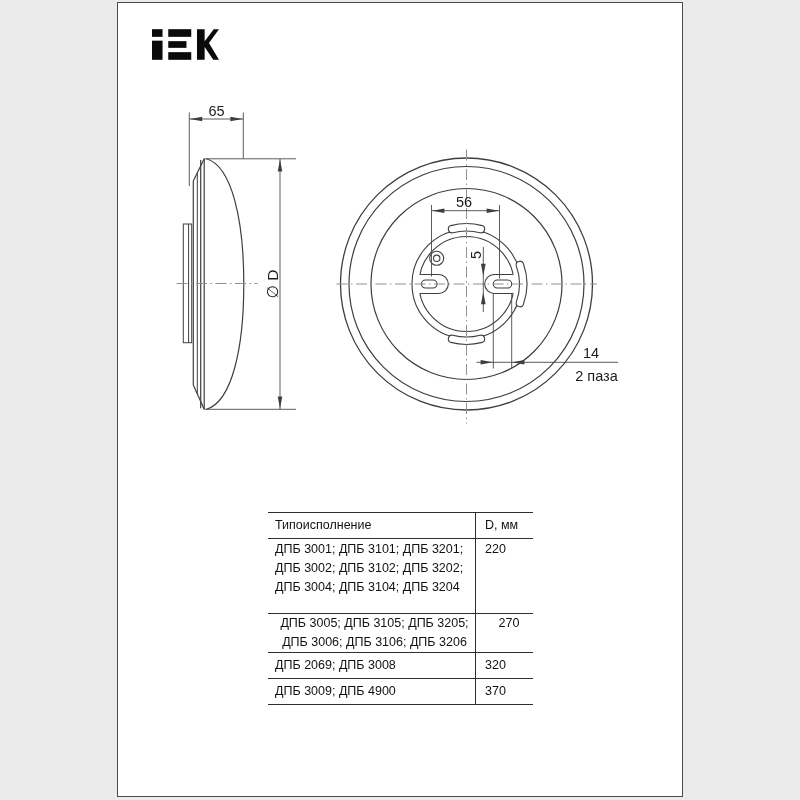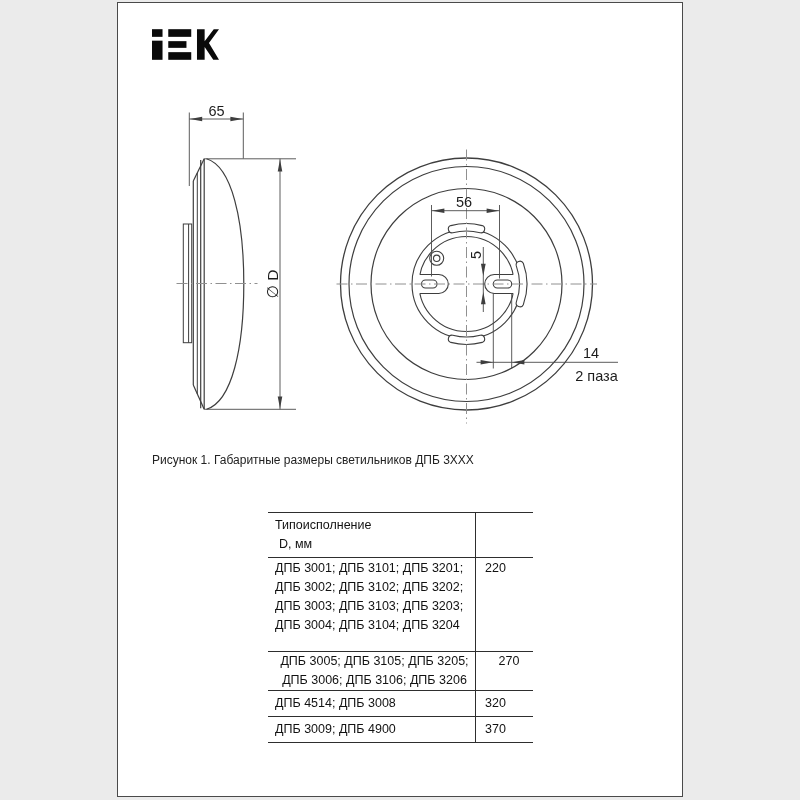--- a/index.html
+++ b/index.html
@@ -28,21 +28,21 @@
   .caption{
     position:absolute;left:34px;top:450px;
     font-size:12px;color:#222222;white-space:nowrap;
   }
   .spec-table{
     position:absolute;left:150px;top:509px;width:265px;
     border-top:1.5px solid #2e2e2e;
     font-size:12.5px;color:#121212;
   }
   .t-row{display:flex;border-bottom:1.5px solid #2e2e2e;line-height:19px;}
-  .t-row.hdr{padding:3px 0;flex-direction:column;}
+  .t-row.hdr{padding:3px 0;}
   .t-row.r1{padding:1px 0 16px 0;}
   .t-row.r2{padding:0;text-align:center;}
   .t-row.r3,.t-row.r4{padding:3px 0;}
   .c1{width:206px;padding-left:7px;box-sizing:border-box;}
   .c2{flex:1;padding-left:11px;box-sizing:border-box;}
   .v-divider{position:absolute;left:206.5px;top:0;bottom:0;width:1.5px;background:#2e2e2e;}
 </style>
 </head>
 <body>
 
@@ -150,46 +150,44 @@
           <line x1="476.5" y1="362.3" x2="618" y2="362.3" class="thin-line"></line>
           <polygon class="arrow" points="493,362.3 480.6,360 480.6,364.6"></polygon>
           <polygon class="arrow" points="512,362.3 524.4,360 524.4,364.6"></polygon>
           <text class="dim-text" x="591" y="357.5" text-anchor="middle">14</text>
           <text class="dim-text" x="596.5" y="380.5" text-anchor="middle">2 паза</text>
         </g>
       </g>
     </svg>
   </div>
 
-  <div class="caption">Рисунок 1. Габаритные размеры светильников ДПБ 3XXX</div>
 
   <div class="spec-table">
     <div class="t-row hdr">
       <div class="c1">Типоисполнение</div>
       <div class="c2">D, мм</div>
     </div>
     <div class="t-row r1">
       <div class="c1">
         <div>ДПБ 3001; ДПБ 3101; ДПБ 3201;</div>
         <div>ДПБ 3002; ДПБ 3102; ДПБ 3202;</div>
-        <div>ДПБ 3003; ДПБ 3103; ДПБ 3203;</div>
         <div>ДПБ 3004; ДПБ 3104; ДПБ 3204</div>
       </div>
       <div class="c2">220</div>
     </div>
     <div class="t-row r2">
       <div class="c1">
         <div>ДПБ 3005; ДПБ 3105; ДПБ 3205;</div>
         <div>ДПБ 3006; ДПБ 3106; ДПБ 3206</div>
       </div>
       <div class="c2">270</div>
     </div>
     <div class="t-row r3">
       <div class="c1">
-        <div>ДПБ 4514; ДПБ 3008</div>
+        <div>ДПБ 2069; ДПБ 3008</div>
       </div>
       <div class="c2">320</div>
     </div>
     <div class="t-row r4">
       <div class="c1">
         <div>ДПБ 3009; ДПБ 4900</div>
       </div>
       <div class="c2">370</div>
     </div>
     <div class="v-divider"></div>

